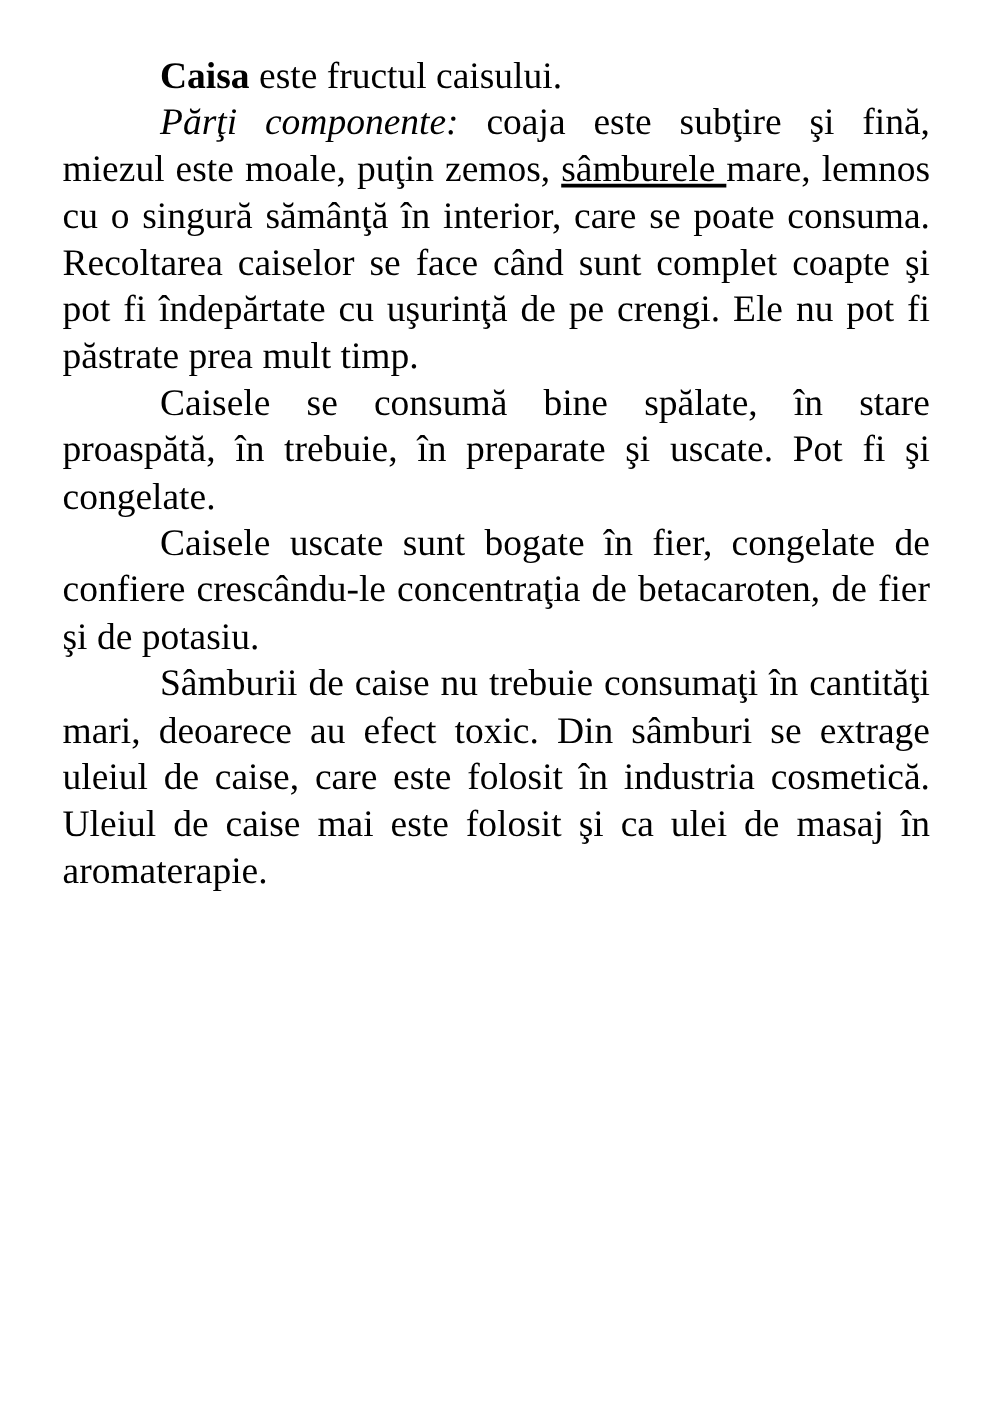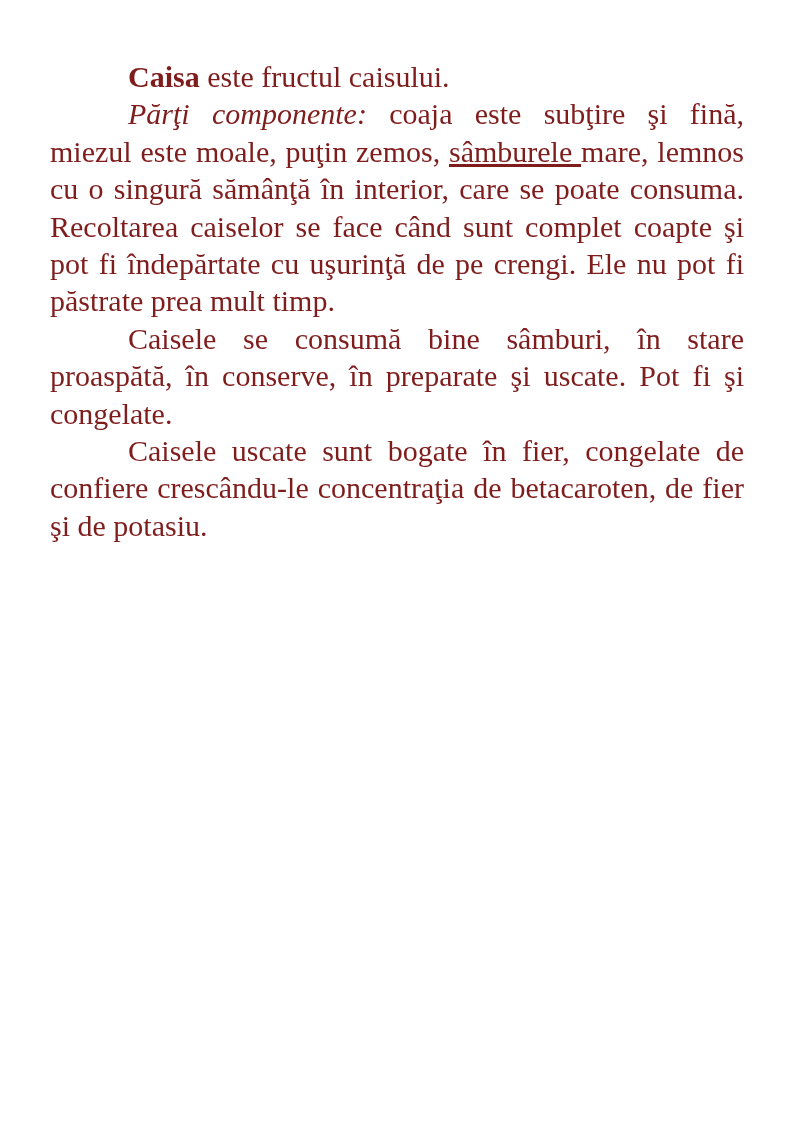--- a/index.html
+++ b/index.html
@@ -33,19 +33,20 @@
   }
   .run-bold { font-weight: bold; }
   .run-italic { font-style: italic; }
   .run-underline { text-decoration: underline; }
   .run-regular { font-weight: normal; font-style: normal; }
 </style>
 </head>
 <body>
 
 <div class="page">
-  <div class="text-block" id="text-block" style="color: #7f1d1d; margin-top: 16px;">
+  <div class="text-block" id="text-block" style="color: #000000;">
       <p><span class="run-bold">Caisa</span><span class="run-regular"> este fructul caisului.</span></p>
       <p><span class="run-italic">Părţi componente:</span><span class="run-regular"> coaja este subţire şi fină, miezul este moale, puţin zemos, </span><span class="run-underline">sâmburele </span><span class="run-regular">mare, lemnos cu o singură sămânţă în interior, care se poate consuma. Recoltarea caiselor se face când sunt complet coapte şi pot fi îndepărtate cu uşurinţă de pe crengi. Ele nu pot fi păstrate prea mult timp.</span></p>
-      <p><span class="run-regular">Caisele se consumă bine sâmburi, în stare proaspătă, în conserve, în preparate şi uscate. Pot fi şi congelate.</span></p>
+      <p><span class="run-regular">Caisele se consumă bine spălate, în stare proaspătă, în trebuie, în preparate şi uscate. Pot fi şi congelate.</span></p>
       <p><span class="run-regular">Caisele uscate sunt bogate în fier, congelate de confiere crescându-le concentraţia de betacaroten, de fier şi de potasiu.</span></p>
+      <p><span class="run-regular">Sâmburii de caise nu trebuie consumaţi în cantităţi mari, deoarece au efect toxic. Din sâmburi se extrage uleiul de caise, care este folosit în industria cosmetică. Uleiul de caise mai este folosit şi ca ulei de masaj în aromaterapie.</span></p>
     </div>
 </div>
 
 </body></html>

